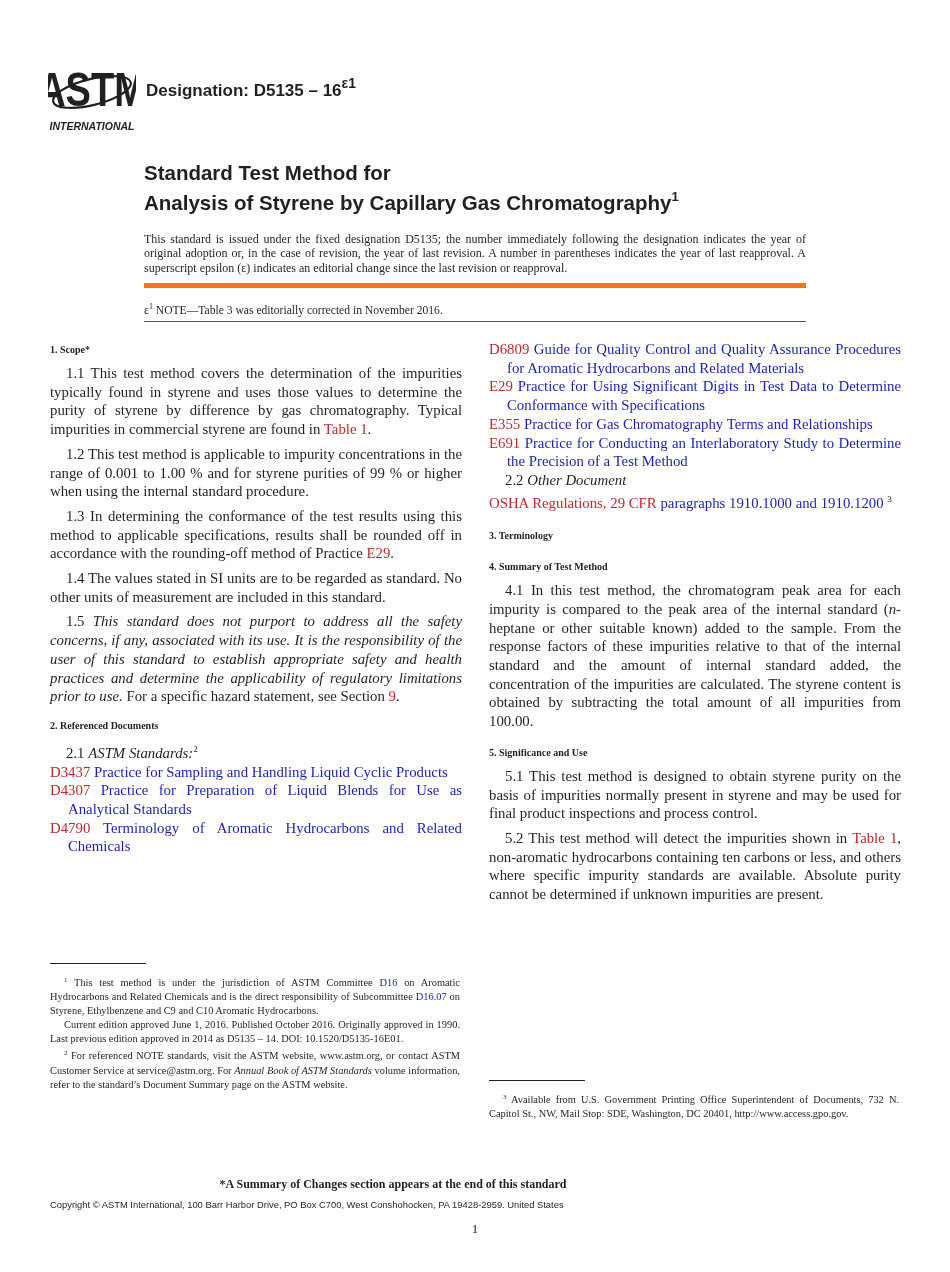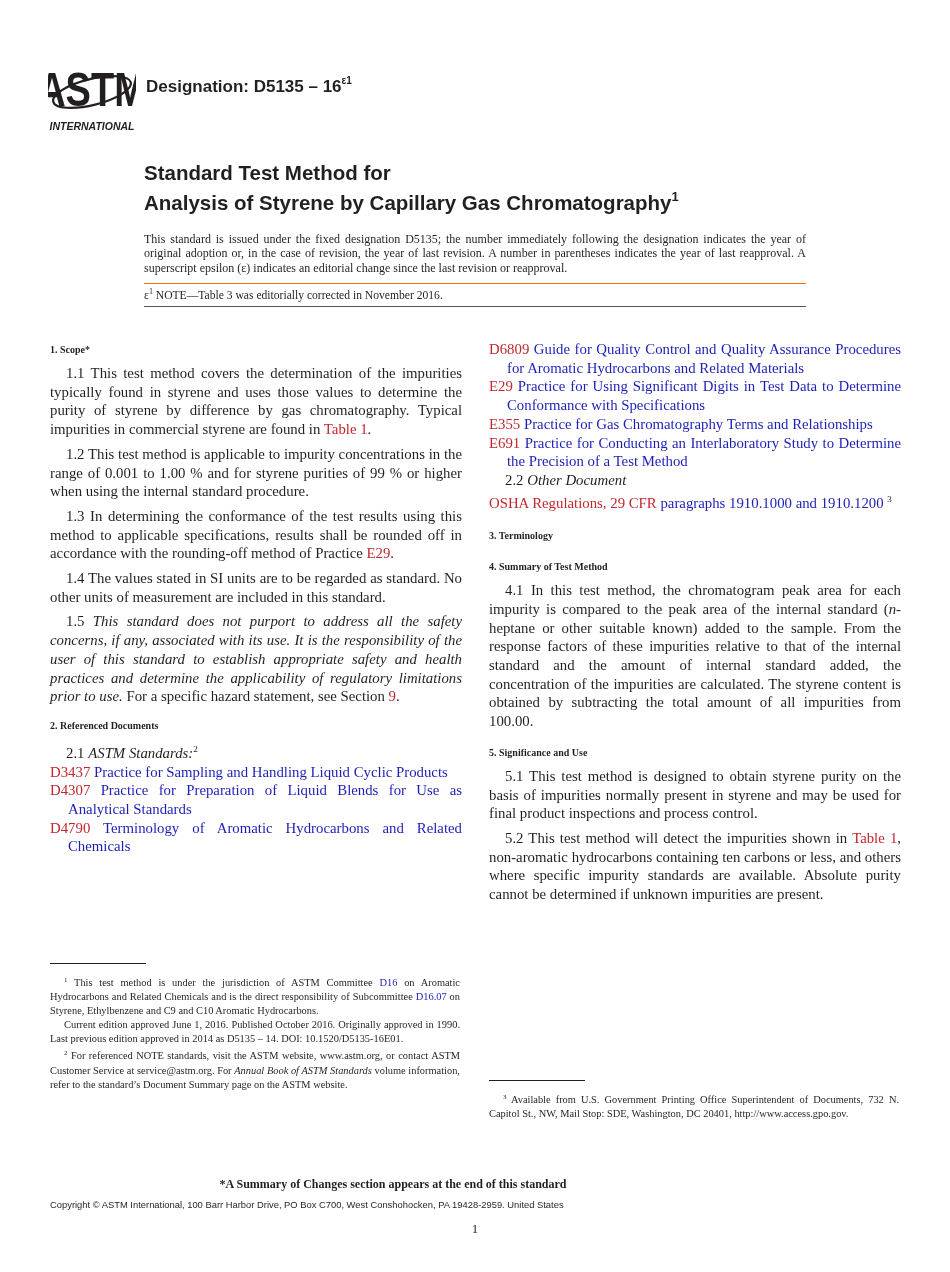--- a/index.html
+++ b/index.html
@@ -3,25 +3,25 @@
   <meta charset="utf-8">
   <style>
     html, body { margin:0; padding:0; background:#fff; }
     body { width:950px; height:1272px; position:relative; overflow:hidden; color:#231f20;
            font-family:"Liberation Serif", serif; }
     .abs { position:absolute; }
     .ref { color:#c1272d; }
     .blue { color:#1b1fb5; }
     .logo { left:48px; top:62px; width:88px; height:72px; }
     .designation { left:146px; top:75px; font-family:"Liberation Sans", sans-serif; font-weight:bold; font-size:17px; color:#231f20; }
-    .designation sup { font-size:10px; vertical-align:8px; font-weight:bold;margin-top:20px; }
+    .designation sup { font-size:14px; vertical-align:8px; font-weight:bold;margin-top:20px; }
     .title { left:144px; top:161px; font-family:"Liberation Sans", sans-serif; font-weight:bold; font-size:20.5px; line-height:24px; color:#231f20; }
     .title sup { font-size:13px; vertical-align:9px; }
     .preamble { left:144px; top:232px; width:662px; font-size:12px; line-height:14.3px; text-align:justify; }
-    .note-box { left:144px; top:283px; width:662px; border-top:1px solid #f97316; border-bottom:1.5px solid #555; font-size:11.6px; padding:3px 0 4px 0; }
+    .note-box { left:144px; top:283px; width:662px; border-top:5px solid #f97316; border-bottom:1.5px solid #555; font-size:11.6px; padding:14px 0 4px 0; }
     .note-box sup { font-size:8px; }
     .col { width:412px; font-size:14.8px; line-height:18.7px; text-align:justify; }
     .col-left { left:50px; top:340px; }
     .col-right { left:489px; top:340px; }
     h2 { font-size:10px; font-weight:bold; margin:0 0 5px 0; line-height:19px; }
     p { margin:0 0 6px 0; text-indent:16px; }
     .refitem { margin:0; padding-left:18px; text-indent:-18px; text-align:justify; }
     .subhead { margin:0; text-indent:16px; }
     .fn-rule { width:96px; border-top:1px solid #231f20; }
     .fn { font-size:10.4px; line-height:14px; text-align:justify; width:410px; }

